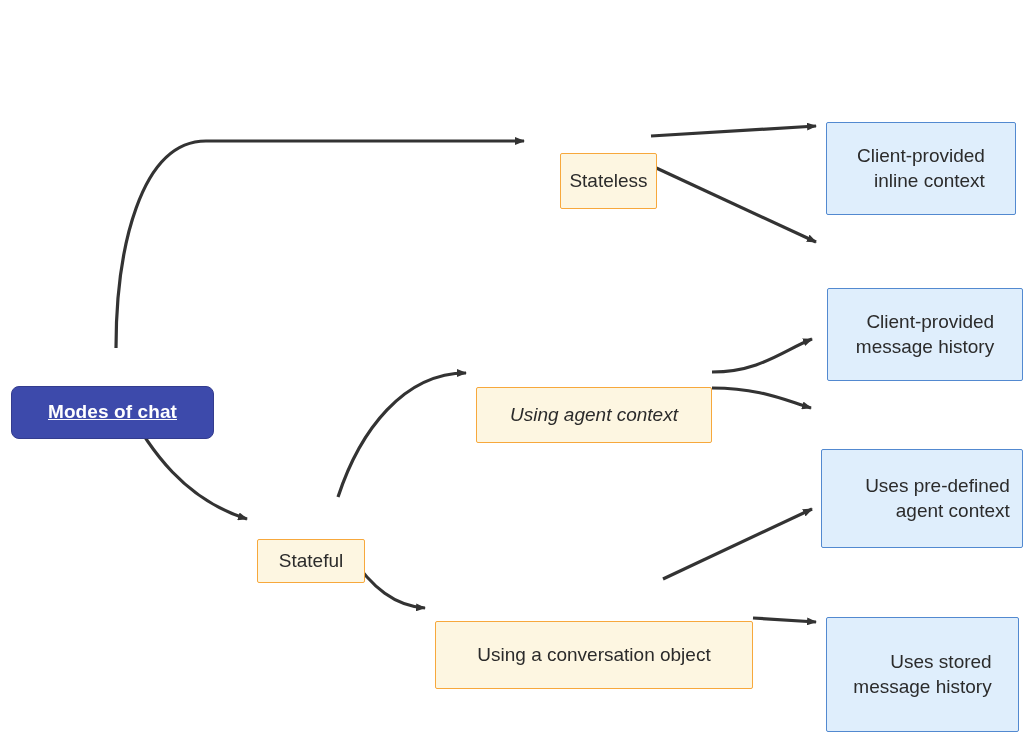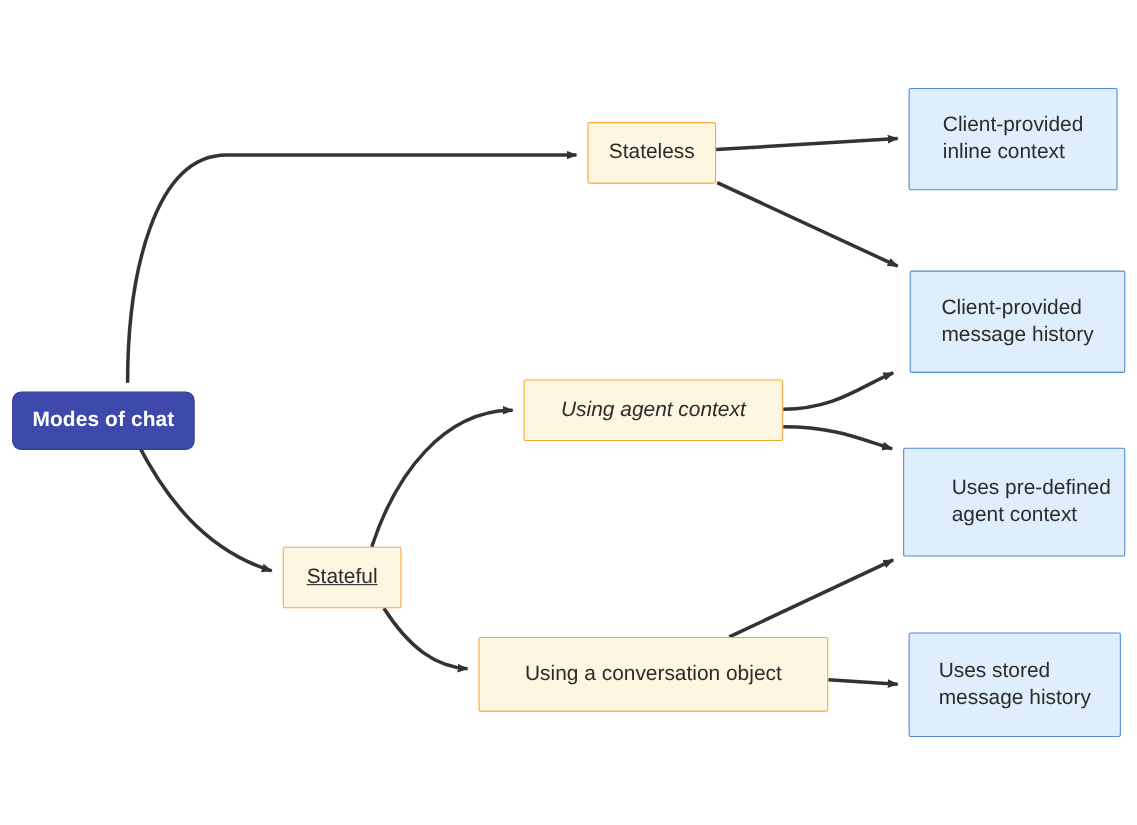--- a/index.html
+++ b/index.html
@@ -24,23 +24,24 @@
     top: 0;
     width: 1034px;
     height: 750px;
   }
   .node {
     position: absolute;
     box-sizing: border-box;
     display: flex;
     align-items: center;
     justify-content: center;
-    text-align: left;
+    text-align: right;
     line-height: 1.28;
     z-index: 2;
+    margin-top: 42px;
   }
   .node-label {
     display: block;
     white-space: pre-line;
   }
   .node-root {
     background: #3d4aab;
     border: 1px solid #333c8e;
     border-radius: 8px;
     color: #ffffff;
@@ -82,46 +83,46 @@
         <path d="M 338,497 C 360,430 404,373 466,373"></path>
         <path d="M 349,553 C 372,589 396,606 425,608"></path>
         <path d="M 712,372 C 760,372 784,350 812,339"></path>
         <path d="M 712,388 C 760,388 784,400 811,408"></path>
         <path d="M 663,579 L 812,509"></path>
         <path d="M 753,618 L 816,622"></path>
       </g>
   </svg>
 
   <div id="node-layer">
-      <div class="node node-root" style="left: 11px; top: 356px; width: 166px; height: 53px;">
+      <div class="node node-root" style="left: 11px; top: 344px; width: 203px; height: 53px; text-decoration: underline;">
         <span class="node-label">Modes of chat</span>
       </div>
-      <div class="node node-branch" style="left: 534px; top: 111px; width: 117px; height: 56px;">
+      <div class="node node-branch" style="left: 560px; top: 111px; width: 97px; height: 56px;">
         <span class="node-label">Stateless</span>
       </div>
-      <div class="node node-branch" style="left: 257px; top: 497px; width: 108px; height: 56px; text-decoration: underline;">
+      <div class="node node-branch" style="left: 257px; top: 497px; width: 108px; height: 44px;">
         <span class="node-label">Stateful</span>
       </div>
       <div class="node node-branch" style="left: 476px; top: 345px; width: 236px; height: 56px; font-style: italic;">
         <span class="node-label">Using agent context</span>
       </div>
       <div class="node node-branch" style="left: 435px; top: 579px; width: 318px; height: 68px;">
         <span class="node-label">Using a conversation object</span>
       </div>
       <div class="node node-leaf" style="left: 826px; top: 80px; width: 190px; height: 93px;">
         <span class="node-label">Client-provided
 inline context</span>
       </div>
       <div class="node node-leaf" style="left: 827px; top: 246px; width: 196px; height: 93px;">
         <span class="node-label">Client-provided
 message history</span>
       </div>
       <div class="node node-leaf" style="left: 821px; top: 407px; width: 202px; height: 99px; padding-left: 31px;">
         <span class="node-label">Uses pre-defined
 agent context</span>
       </div>
-      <div class="node node-leaf" style="left: 826px; top: 575px; width: 193px; height: 95px;">
+      <div class="node node-leaf" style="left: 826px; top: 575px; width: 193px; height: 115px;">
         <span class="node-label">Uses stored
 message history</span>
       </div>
     </div>
 
 </div>
 
 </body></html>

